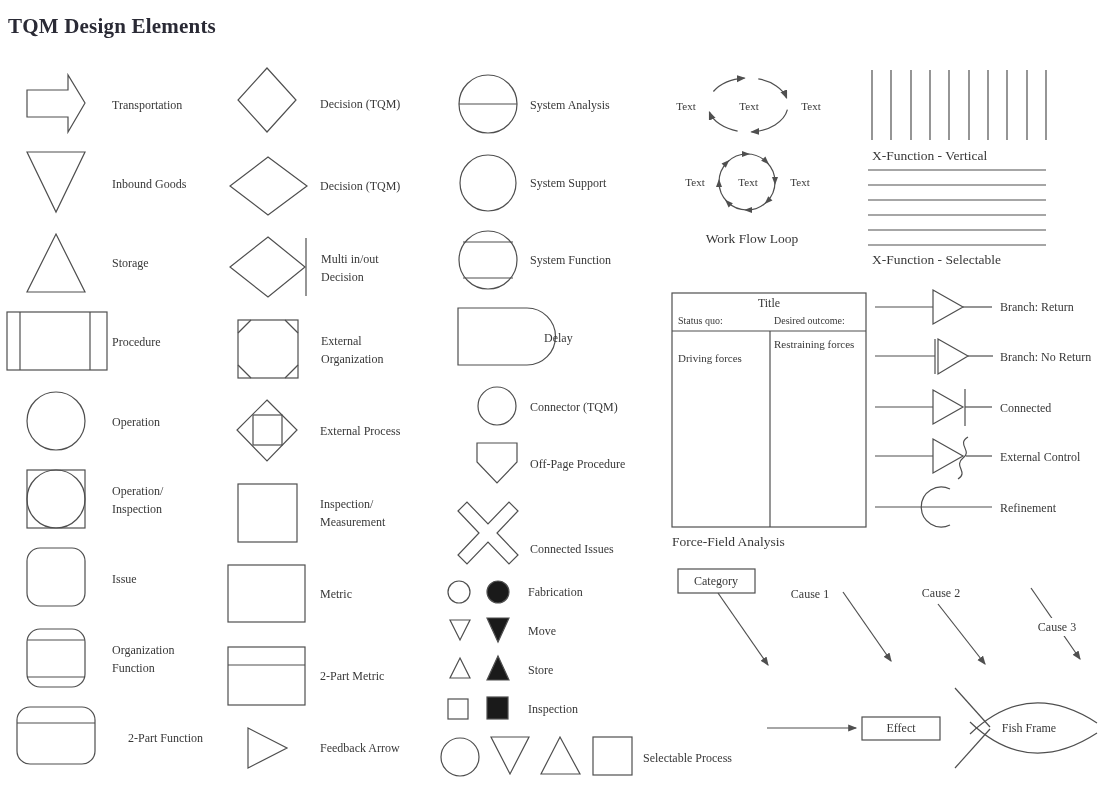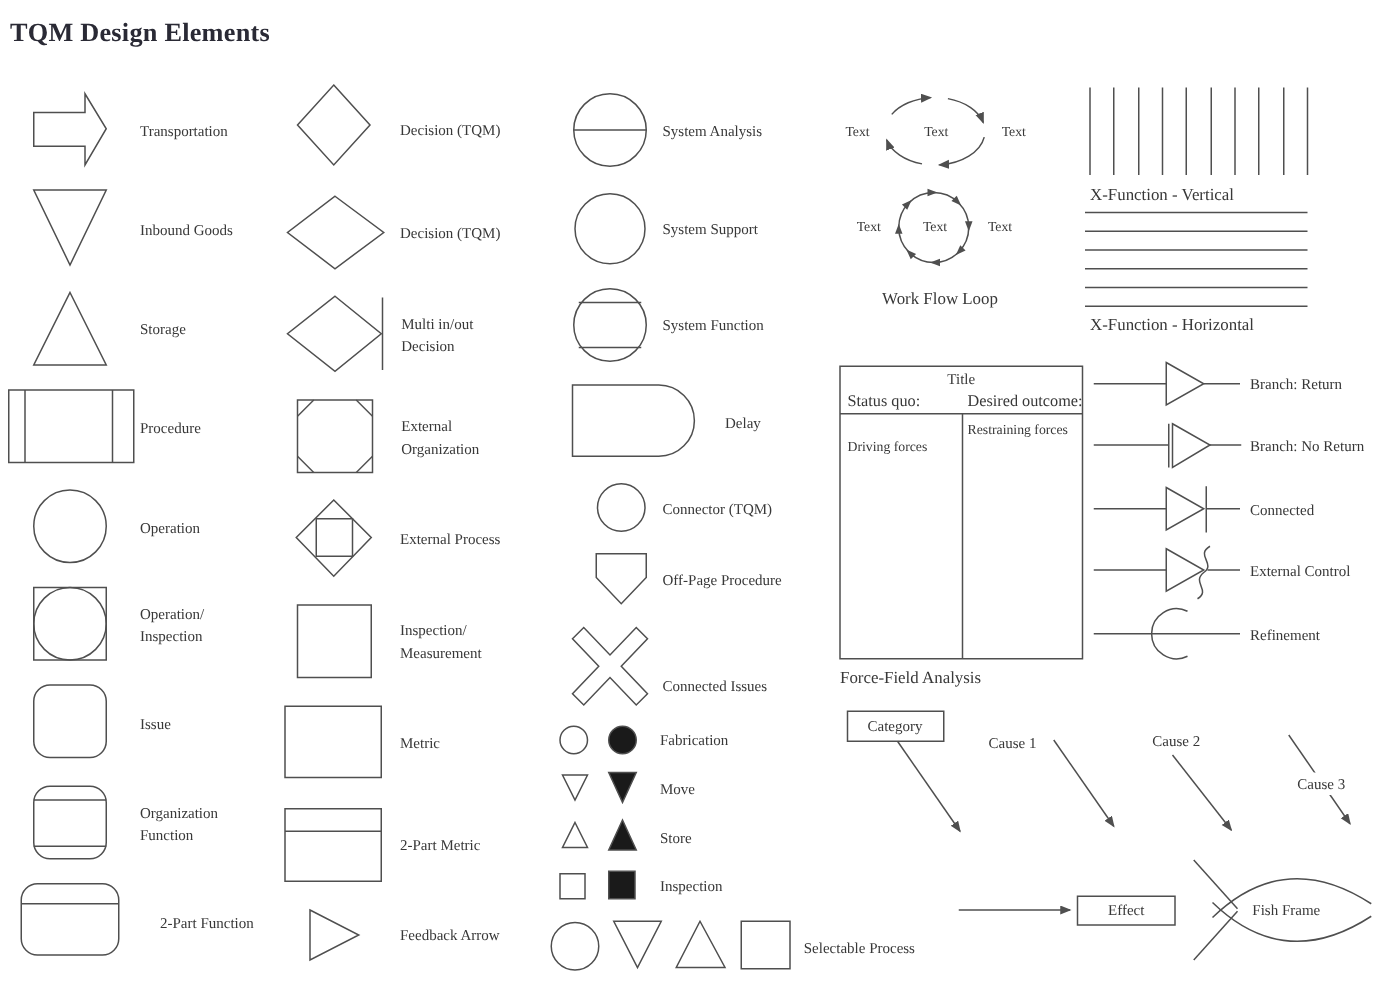--- a/index.html
+++ b/index.html
@@ -1,21 +1,21 @@
 <!DOCTYPE html>
 <html><head>
 <meta charset="utf-8">
 <style>
   html,body{margin:0;padding:0;background:#fff;}
   #canvas{position:relative;width:1120px;height:790px;background:#ffffff;overflow:hidden;
           font-family:Liberation Serif, serif;}
   #shapes{position:absolute;left:0;top:0;}
   .lbl{position:absolute;font-size:12px;color:#383838;white-space:pre-line;line-height:18px;}
   .s11{font-size:11px;}
-  .s10{font-size:13px;}
+  .s10{font-size:10px;}
   .cap{font-size:13.5px;}
   .ttl{position:absolute;left:8px;top:14px;font-size:21px;font-weight:600;color:#2a2a35;letter-spacing:.2px;}
   .c{transform:translate(-50%,-50%);white-space:nowrap;}
   .whitebg{background:#ffffff;padding:0 2px;}
 </style>
 </head>
 <body>
 
 <div id="canvas">
 
@@ -220,21 +220,21 @@
 <div class="lbl" style="left:320px;top:422px">External Process</div>
 <div class="lbl" style="left:320px;top:495px">Inspection/
 Measurement</div>
 <div class="lbl" style="left:320px;top:585px">Metric</div>
 <div class="lbl" style="left:320px;top:667px">2-Part Metric</div>
 <div class="lbl" style="left:320px;top:739px">Feedback Arrow</div>
 
 <div class="lbl" style="left:530px;top:96px">System Analysis</div>
 <div class="lbl" style="left:530px;top:174px">System Support</div>
 <div class="lbl" style="left:530px;top:251px">System Function</div>
-<div class="lbl" style="left:580px;top:329px">Delay</div>
+<div class="lbl" style="left:544px;top:329px">Delay</div>
 <div class="lbl" style="left:530px;top:398px">Connector (TQM)</div>
 <div class="lbl" style="left:530px;top:455px">Off-Page Procedure</div>
 <div class="lbl" style="left:530px;top:540px">Connected Issues</div>
 <div class="lbl" style="left:528px;top:583px">Fabrication</div>
 <div class="lbl" style="left:528px;top:622px">Move</div>
 <div class="lbl" style="left:528px;top:661px">Store</div>
 <div class="lbl" style="left:528px;top:700px">Inspection</div>
 <div class="lbl" style="left:643px;top:749px">Selectable Process</div>
 
 <div class="lbl s11 c" style="left:686px;top:106px">Text</div>
@@ -246,21 +246,21 @@
 <div class="lbl cap c" style="left:752px;top:239px">Work Flow Loop</div>
 
 <div class="lbl c" style="left:769px;top:303px">Title</div>
 <div class="lbl s10" style="left:678px;top:312px">Status quo:</div>
 <div class="lbl s10" style="left:774px;top:312px">Desired outcome:</div>
 <div class="lbl s11" style="left:678px;top:349px">Driving forces</div>
 <div class="lbl s11" style="left:774px;top:335px">Restraining forces</div>
 <div class="lbl cap" style="left:672px;top:533px">Force-Field Analysis</div>
 
 <div class="lbl cap" style="left:872px;top:147px">X-Function - Vertical</div>
-<div class="lbl cap" style="left:872px;top:251px">X-Function - Horizontal</div>
+<div class="lbl cap" style="left:872px;top:251px">X-Function - Selectable</div>
 
 <div class="lbl" style="left:1000px;top:298px">Branch: Return</div>
 <div class="lbl" style="left:1000px;top:348px">Branch: No Return</div>
 <div class="lbl" style="left:1000px;top:399px">Connected</div>
 <div class="lbl" style="left:1000px;top:448px">External Control</div>
 <div class="lbl" style="left:1000px;top:499px">Refinement</div>
 
 <div class="lbl c" style="left:716px;top:581px">Category</div>
 <div class="lbl c" style="left:810px;top:594px">Cause 1</div>
 <div class="lbl c" style="left:941px;top:593px">Cause 2</div>

